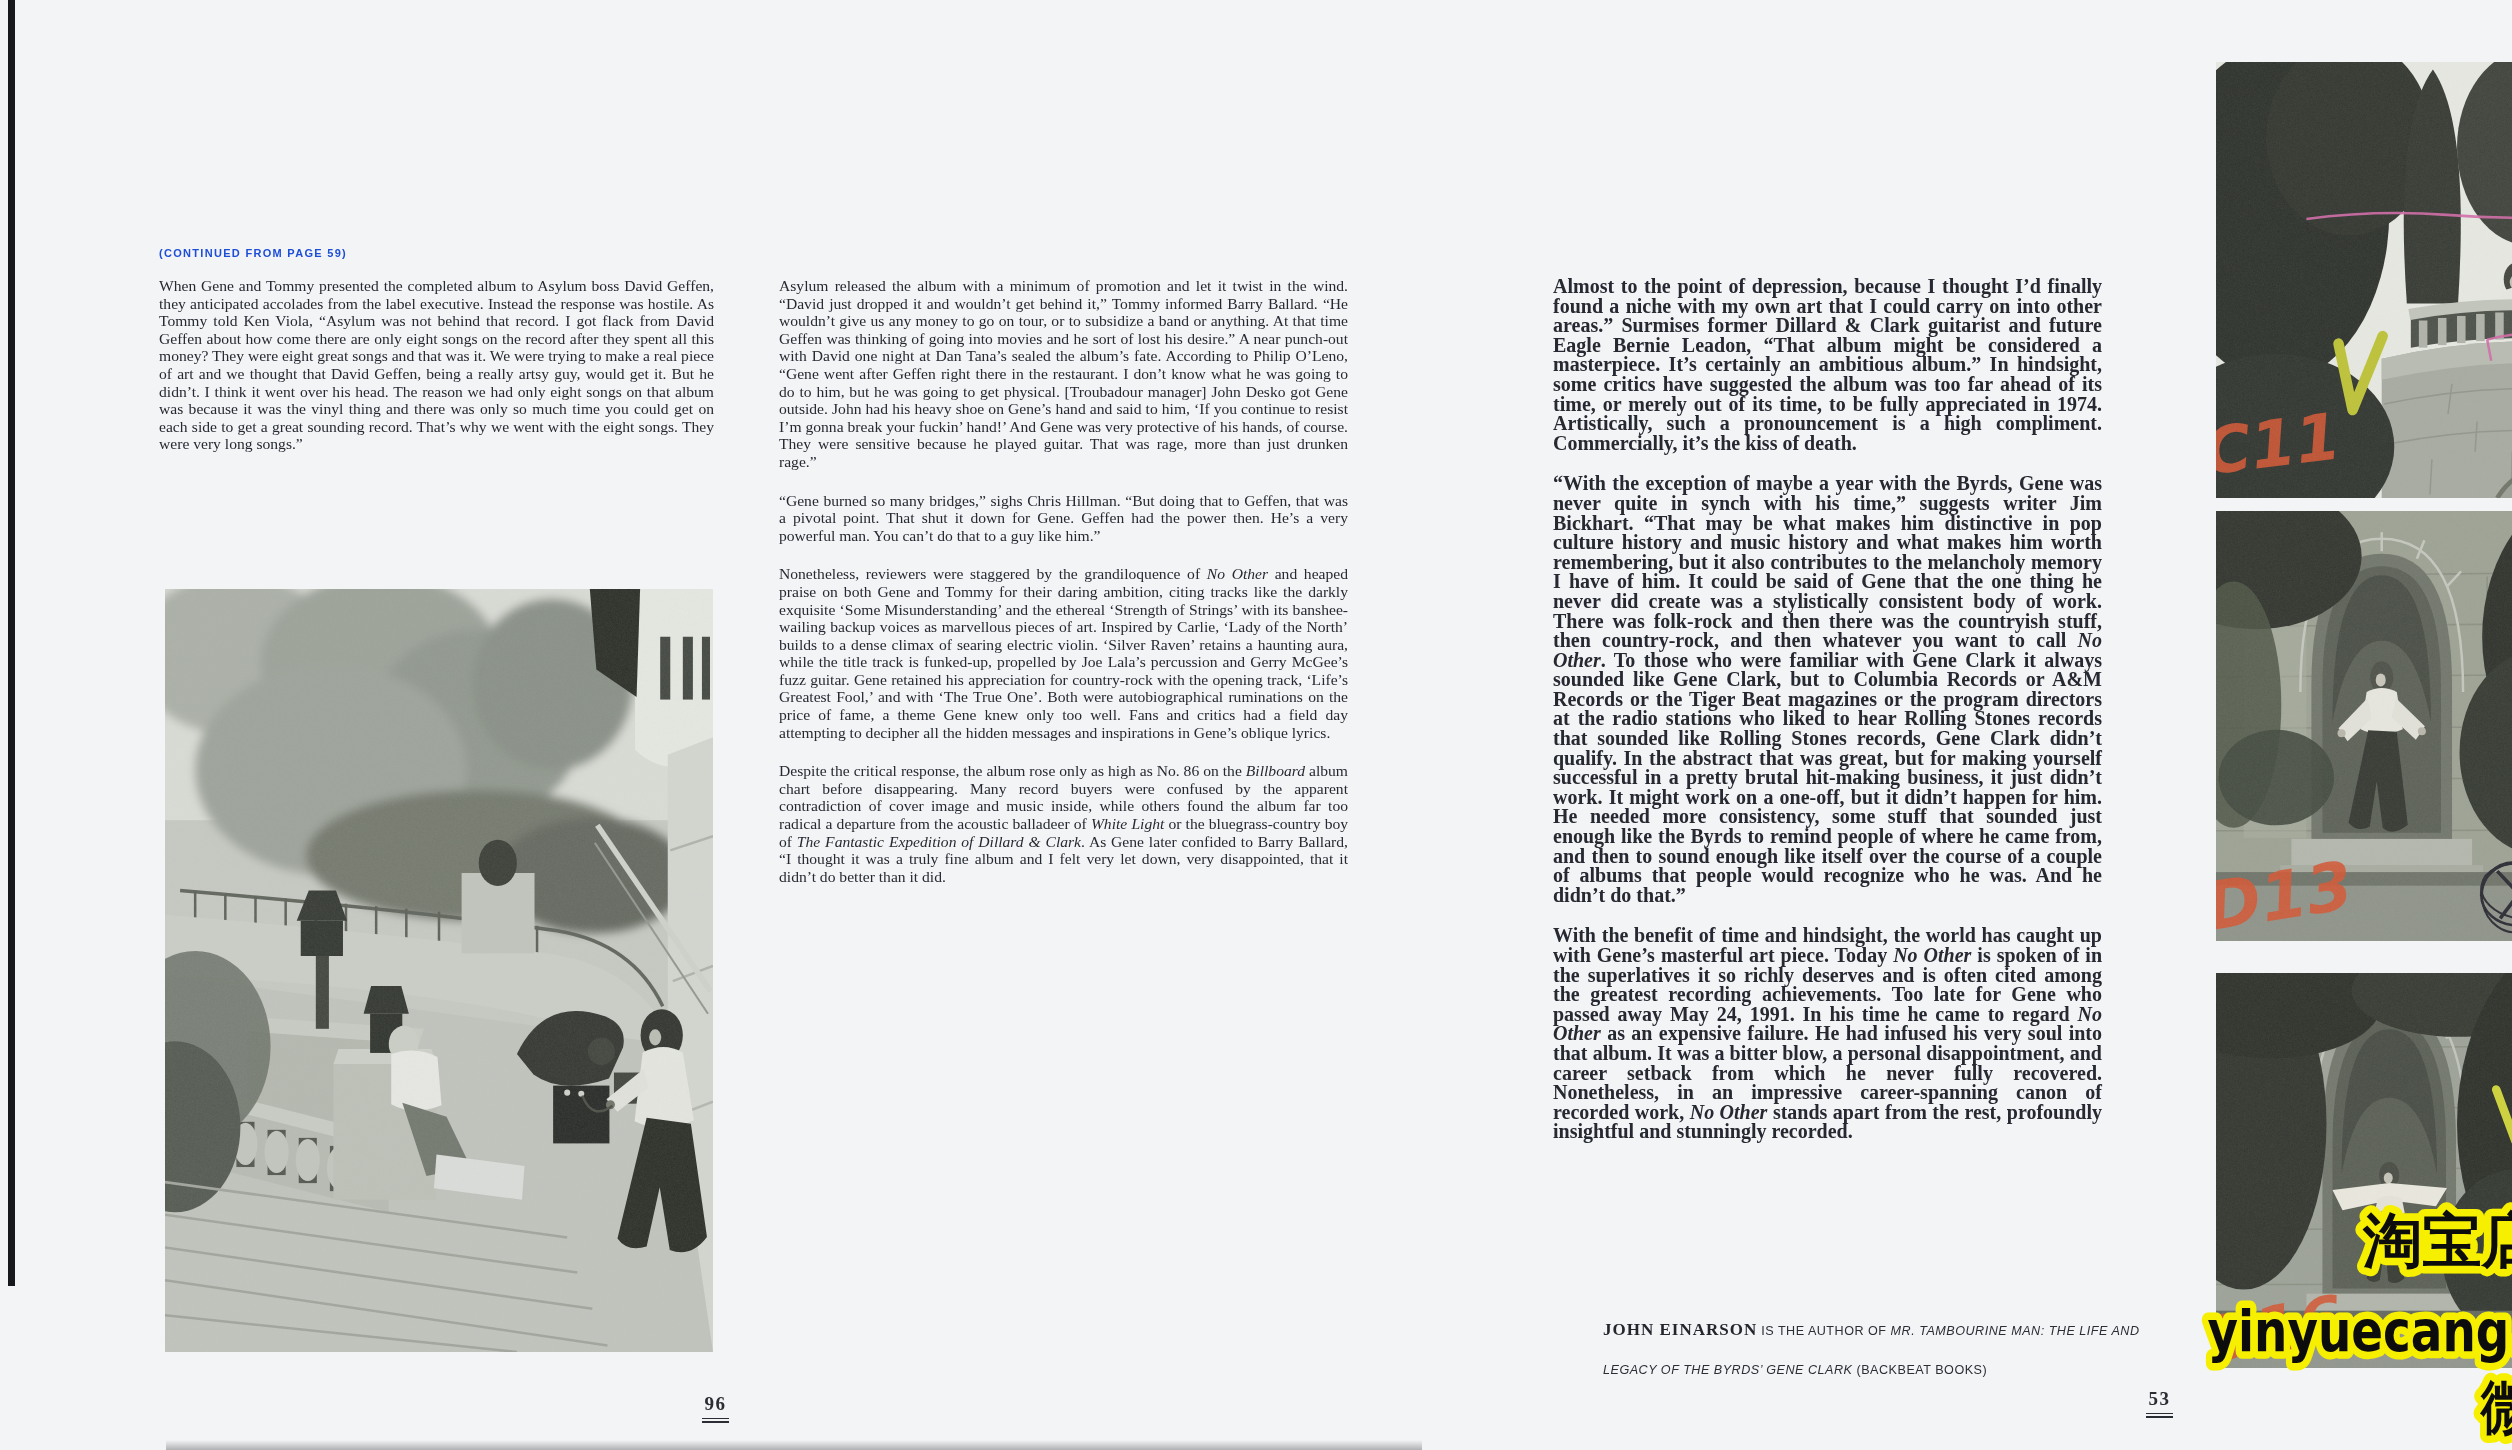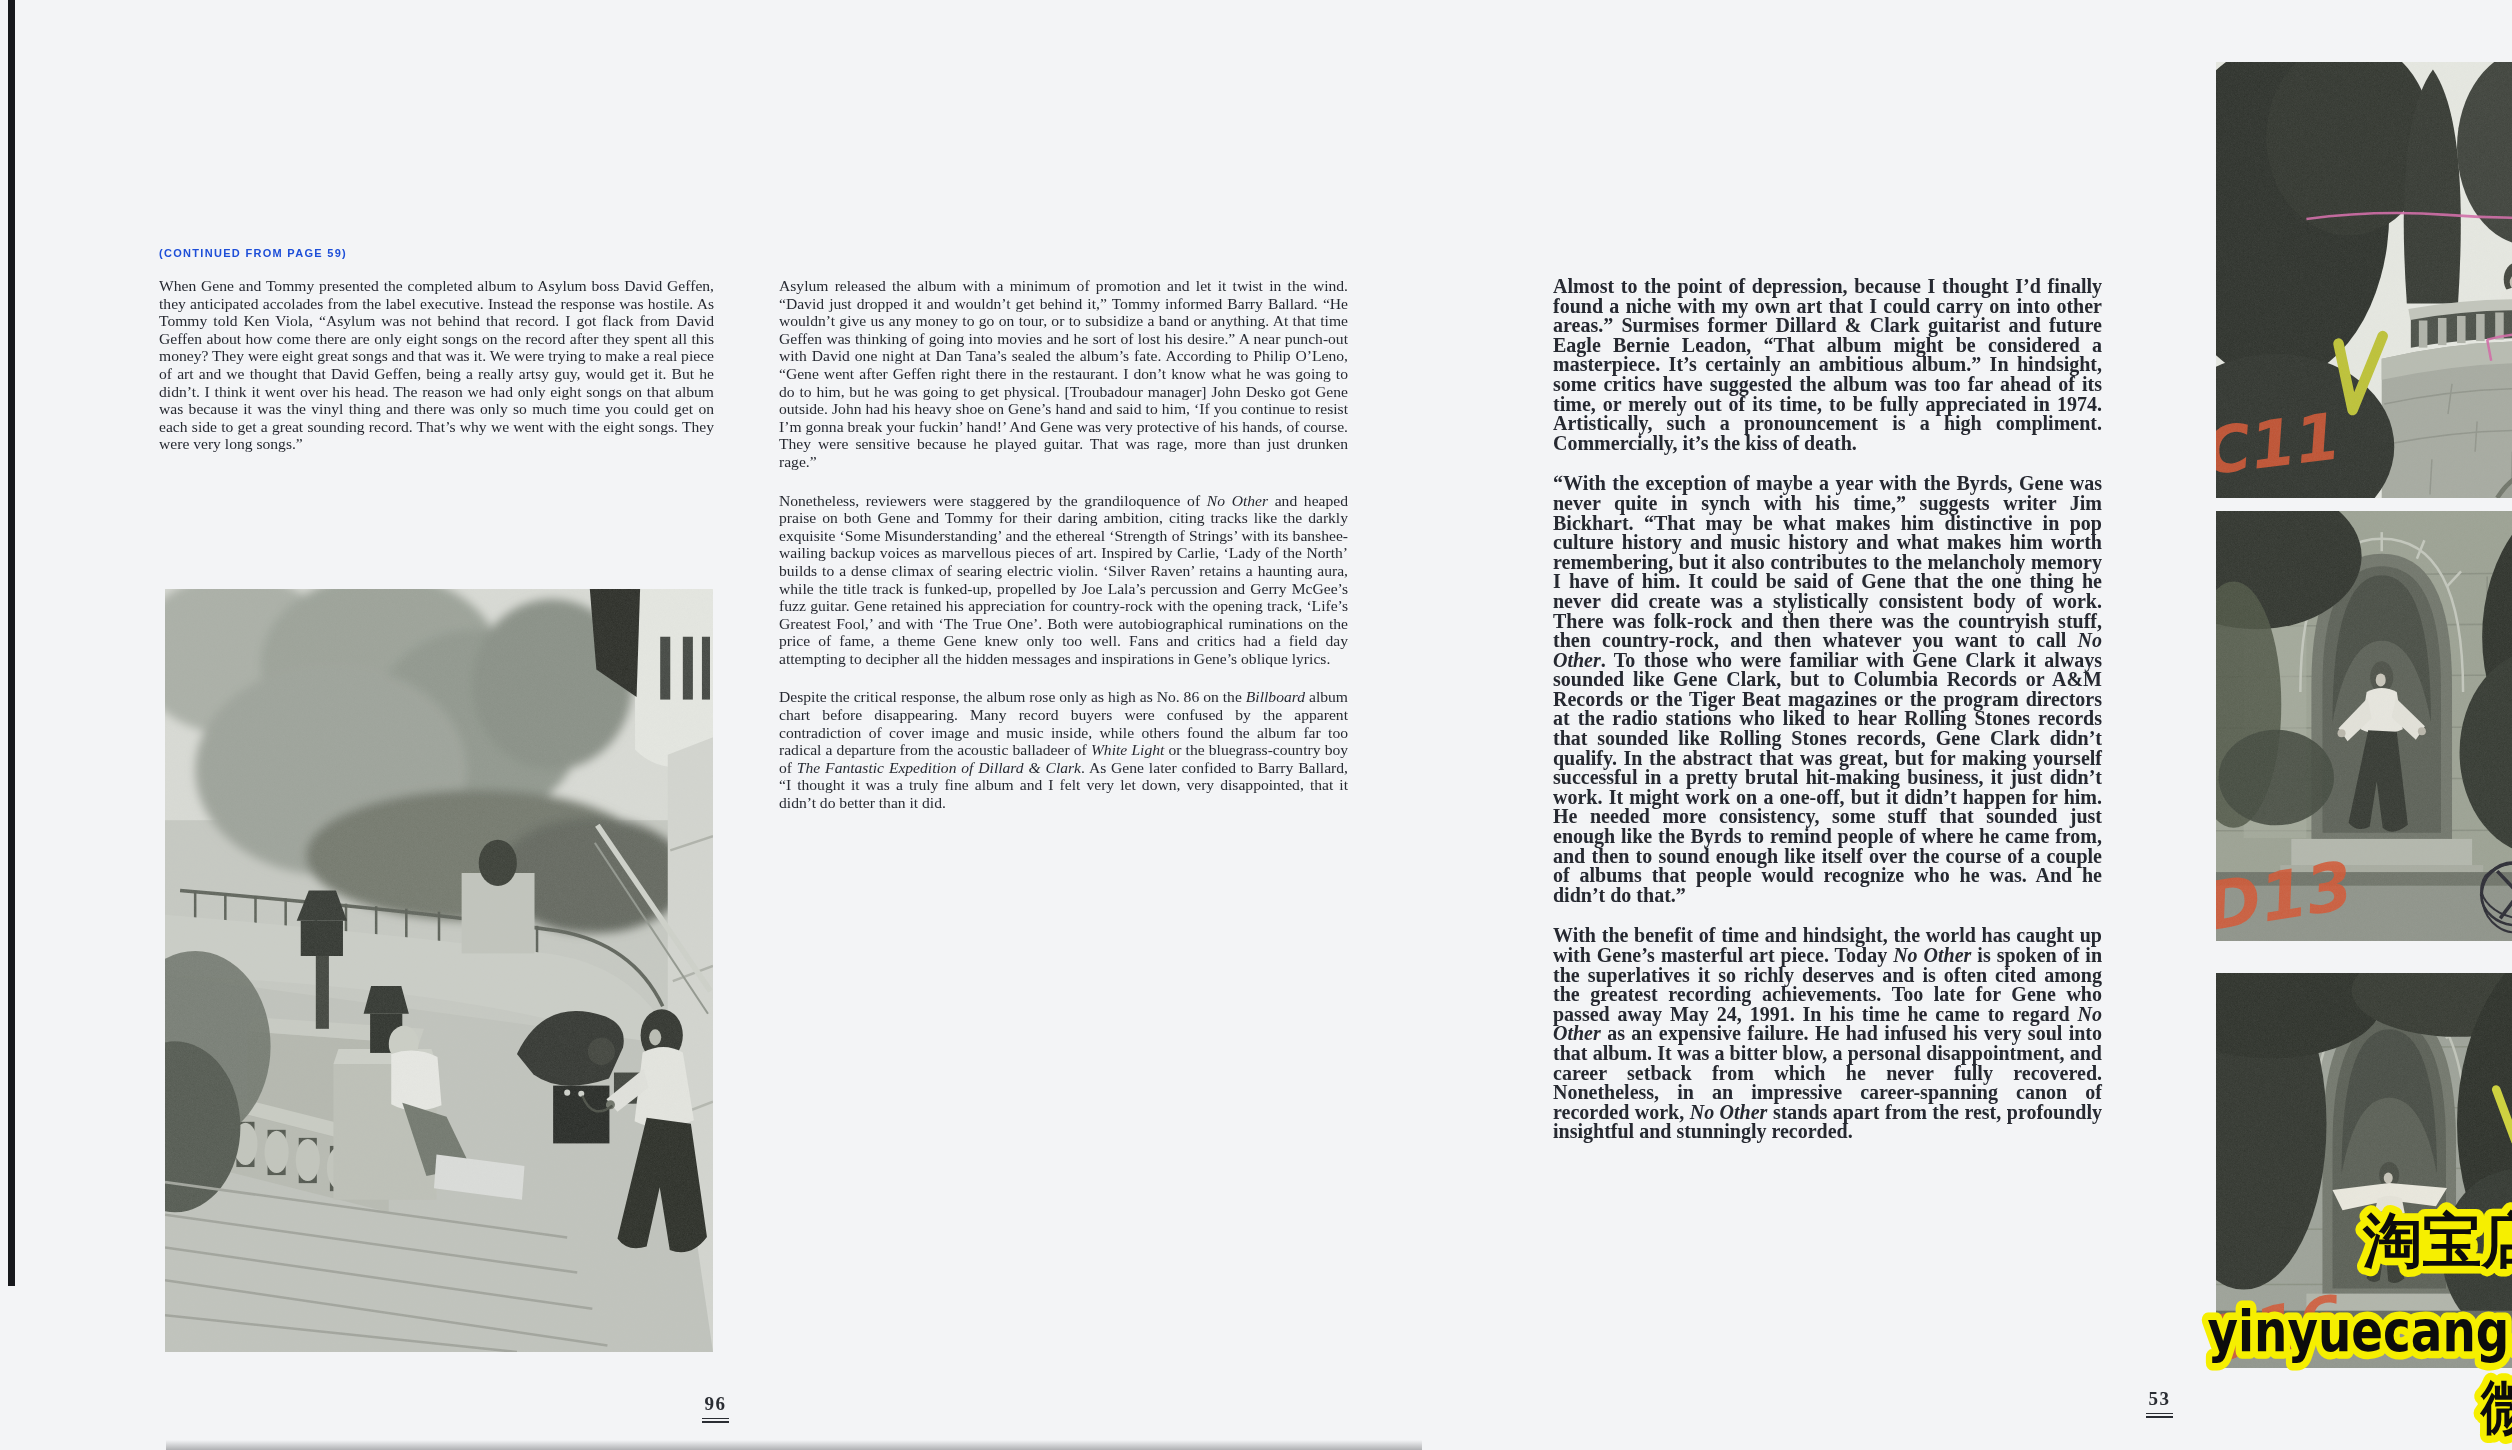--- a/index.html
+++ b/index.html
@@ -50,20 +50,21 @@
   <div class="page-shadow"></div>
 
   <div class="kicker">(CONTINUED FROM PAGE 59)</div>
 
   <div class="col col1">
     <p><span>When Gene and Tommy presented the completed album to Asylum boss David Geffen, they anticipated accolades from the label executive. Instead the response was hostile. As Tommy told Ken Viola, “Asylum was not behind that record. I got flack from David Geffen about how come there are only eight songs on the record after they spent all this money? They were eight great songs and that was it. We were trying to make a real piece of art and we thought that David Geffen, being a really artsy guy, would get it. But he didn’t. I think it went over his head. The reason we had only eight songs on that album was because it was the vinyl thing and there was only so much time you could get on each side to get a great sounding record. That’s why we went with the eight songs. They were very long songs.”</span></p>
   </div>
 
   <div class="col col2">
     <p><span>Asylum released the album with a minimum of promotion and let it twist in the wind. “David just dropped it and wouldn’t get behind it,” Tommy informed Barry Ballard. “He wouldn’t give us any money to go on tour, or to subsidize a band or anything. At that time Geffen was thinking of going into movies and he sort of lost his desire.” A near punch-out with David one night at Dan Tana’s sealed the album’s fate. According to Philip O’Leno, “Gene went after Geffen right there in the restaurant. I don’t know what he was going to do to him, but he was going to get physical. [Troubadour manager] John Desko got Gene outside. John had his heavy shoe on Gene’s hand and said to him, ‘If you continue to resist I’m gonna break your fuckin’ hand!’ And Gene was very protective of his hands, of course. They were sensitive because he played guitar. That was rage, more than just drunken rage.”</span></p>
+    <p><span>“Gene burned so many bridges,” sighs Chris Hillman. “But doing that to Geffen, that was a pivotal point. That shut it down for Gene. Geffen had the power then. He’s a very powerful man. You can’t do that to a guy like him.”</span></p>
     <p><span>Nonetheless, reviewers were staggered by the grandiloquence of </span><em>No Other</em><span> and heaped praise on both Gene and Tommy for their daring ambition, citing tracks like the darkly exquisite ‘Some Misunderstanding’ and the ethereal ‘Strength of Strings’ with its banshee-wailing backup voices as marvellous pieces of art. Inspired by Carlie, ‘Lady of the North’ builds to a dense climax of searing electric violin. ‘Silver Raven’ retains a haunting aura, while the title track is funked-up, propelled by Joe Lala’s percussion and Gerry McGee’s fuzz guitar. Gene retained his appreciation for country-rock with the opening track, ‘Life’s Greatest Fool,’ and with ‘The True One’. Both were autobiographical ruminations on the price of fame, a theme Gene knew only too well. Fans and critics had a field day attempting to decipher all the hidden messages and inspirations in Gene’s oblique lyrics.</span></p>
     <p><span>Despite the critical response, the album rose only as high as No. 86 on the </span><em>Billboard</em><span> album chart before disappearing. Many record buyers were confused by the apparent contradiction of cover image and music inside, while others found the album far too radical a departure from the acoustic balladeer of </span><em>White Light</em><span> or the bluegrass-country boy of </span><em>The Fantastic Expedition of Dillard &amp; Clark</em><span>. As Gene later confided to Barry Ballard, “I thought it was a truly fine album and I felt very let down, very disappointed, that it didn’t do better than it did.</span></p>
   </div>
 
   <div class="photo photo66">
     <svg viewBox="0 0 1090 1518" preserveAspectRatio="none">
       <defs>
         <filter id="grain">
             <feTurbulence type="fractalNoise" baseFrequency="0.9" numOctaves="2" stitchTiles="stitch"></feTurbulence>
           <feColorMatrix type="matrix" values="0 0 0 0 0.55  0 0 0 0 0.56  0 0 0 0 0.54  0.35 0.35 0.35 0 0"></feColorMatrix>
@@ -180,20 +181,21 @@
   </div>
 
   <div class="pagenum pn66">96</div>
 
   <div class="col col3">
     <p><span>Almost to the point of depression, because I thought I’d finally found a niche with my own art that I could carry on into other areas.” Surmises former Dillard &amp; Clark guitarist and future Eagle Bernie Leadon, “That album might be considered a masterpiece. It’s certainly an ambitious album.” In hindsight, some critics have suggested the album was too far ahead of its time, or merely out of its time, to be fully appreciated in 1974. Artistically, such a pronouncement is a high compliment. Commercially, it’s the kiss of death.</span></p>
     <p><span>“With the exception of maybe a year with the Byrds, Gene was never quite in synch with his time,” suggests writer Jim Bickhart. “That may be what makes him distinctive in pop culture history and music history and what makes him worth remembering, but it also contributes to the melancholy memory I have of him. It could be said of Gene that the one thing he never did create was a stylistically consistent body of work. There was folk-rock and then there was the countryish stuff, then country-rock, and then whatever you want to call </span><em>No Other</em><span>. To those who were familiar with Gene Clark it always sounded like Gene Clark, but to Columbia Records or A&amp;M Records or the Tiger Beat magazines or the program directors at the radio stations who liked to hear Rolling Stones records that sounded like Rolling Stones records, Gene Clark didn’t qualify. In the abstract that was great, but for making yourself successful in a pretty brutal hit-making business, it just didn’t work. It might work on a one-off, but it didn’t happen for him. He needed more consistency, some stuff that sounded just enough like the Byrds to remind people of where he came from, and then to sound enough like itself over the course of a couple of albums that people would recognize who he was. And he didn’t do that.”</span></p>
     <p><span>With the benefit of time and hindsight, the world has caught up with Gene’s masterful art piece. Today </span><em>No Other</em><span> is spoken of in the superlatives it so richly deserves and is often cited among the greatest recording achievements. Too late for Gene who passed away May 24, 1991. In his time he came to regard </span><em>No Other</em><span> as an expensive failure. He had infused his very soul into that album. It was a bitter blow, a personal disappointment, and career setback from which he never fully recovered. Nonetheless, in an impressive career-spanning canon of recorded work, </span><em>No Other</em><span> stands apart from the rest, profoundly insightful and stunningly recorded.</span></p>
   </div>
 
+  <p class="author"><span class="author-name">JOHN EINARSON</span><span><span> is the author of </span><em>Mr. Tambourine Man: The Life and Legacy of the Byrds’ Gene Clark</em><span> (Backbeat Books)</span></span></p>
 
   <div class="pagenum pn67">53</div>
 
   <div class="photo photo1">
     <svg viewBox="0 0 930 867" preserveAspectRatio="none">
       <rect width="930" height="867" fill="#e8eae3"></rect>
       <polygon points="60,322 150,322 105,238" fill="#6f746c"></polygon>
       <rect x="62" y="322" width="88" height="115" fill="#8d928a"></rect>
       <rect x="80" y="345" width="12" height="28" fill="#4a4e47"></rect>
         <rect x="112" y="345" width="12" height="28" fill="#4a4e47"></rect>

